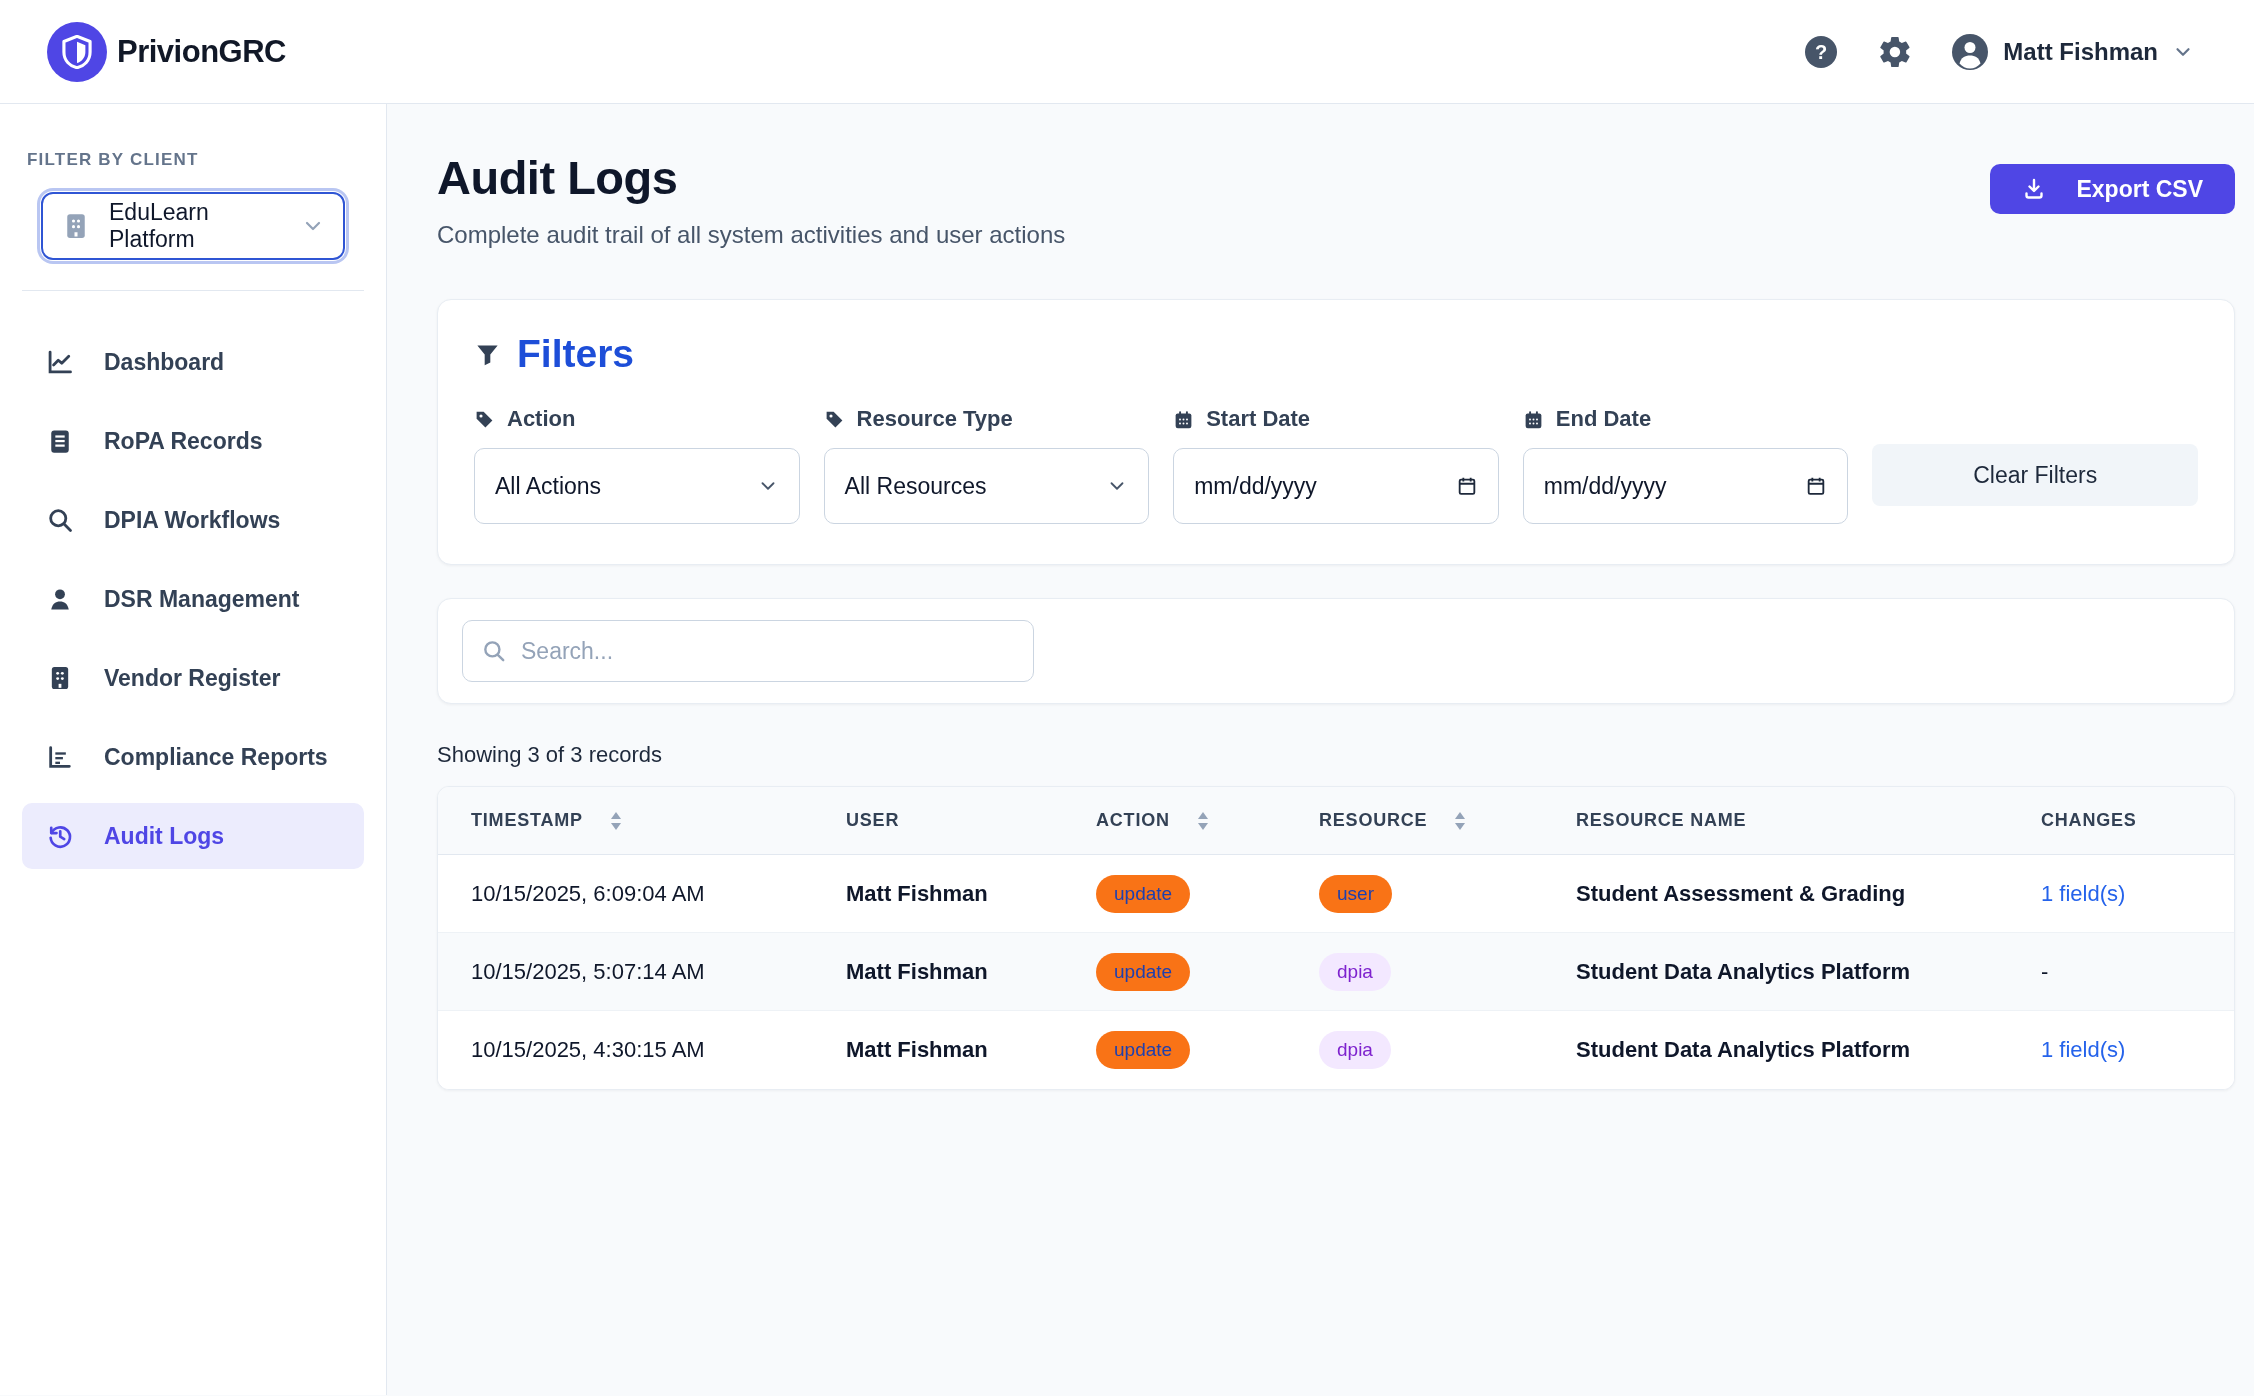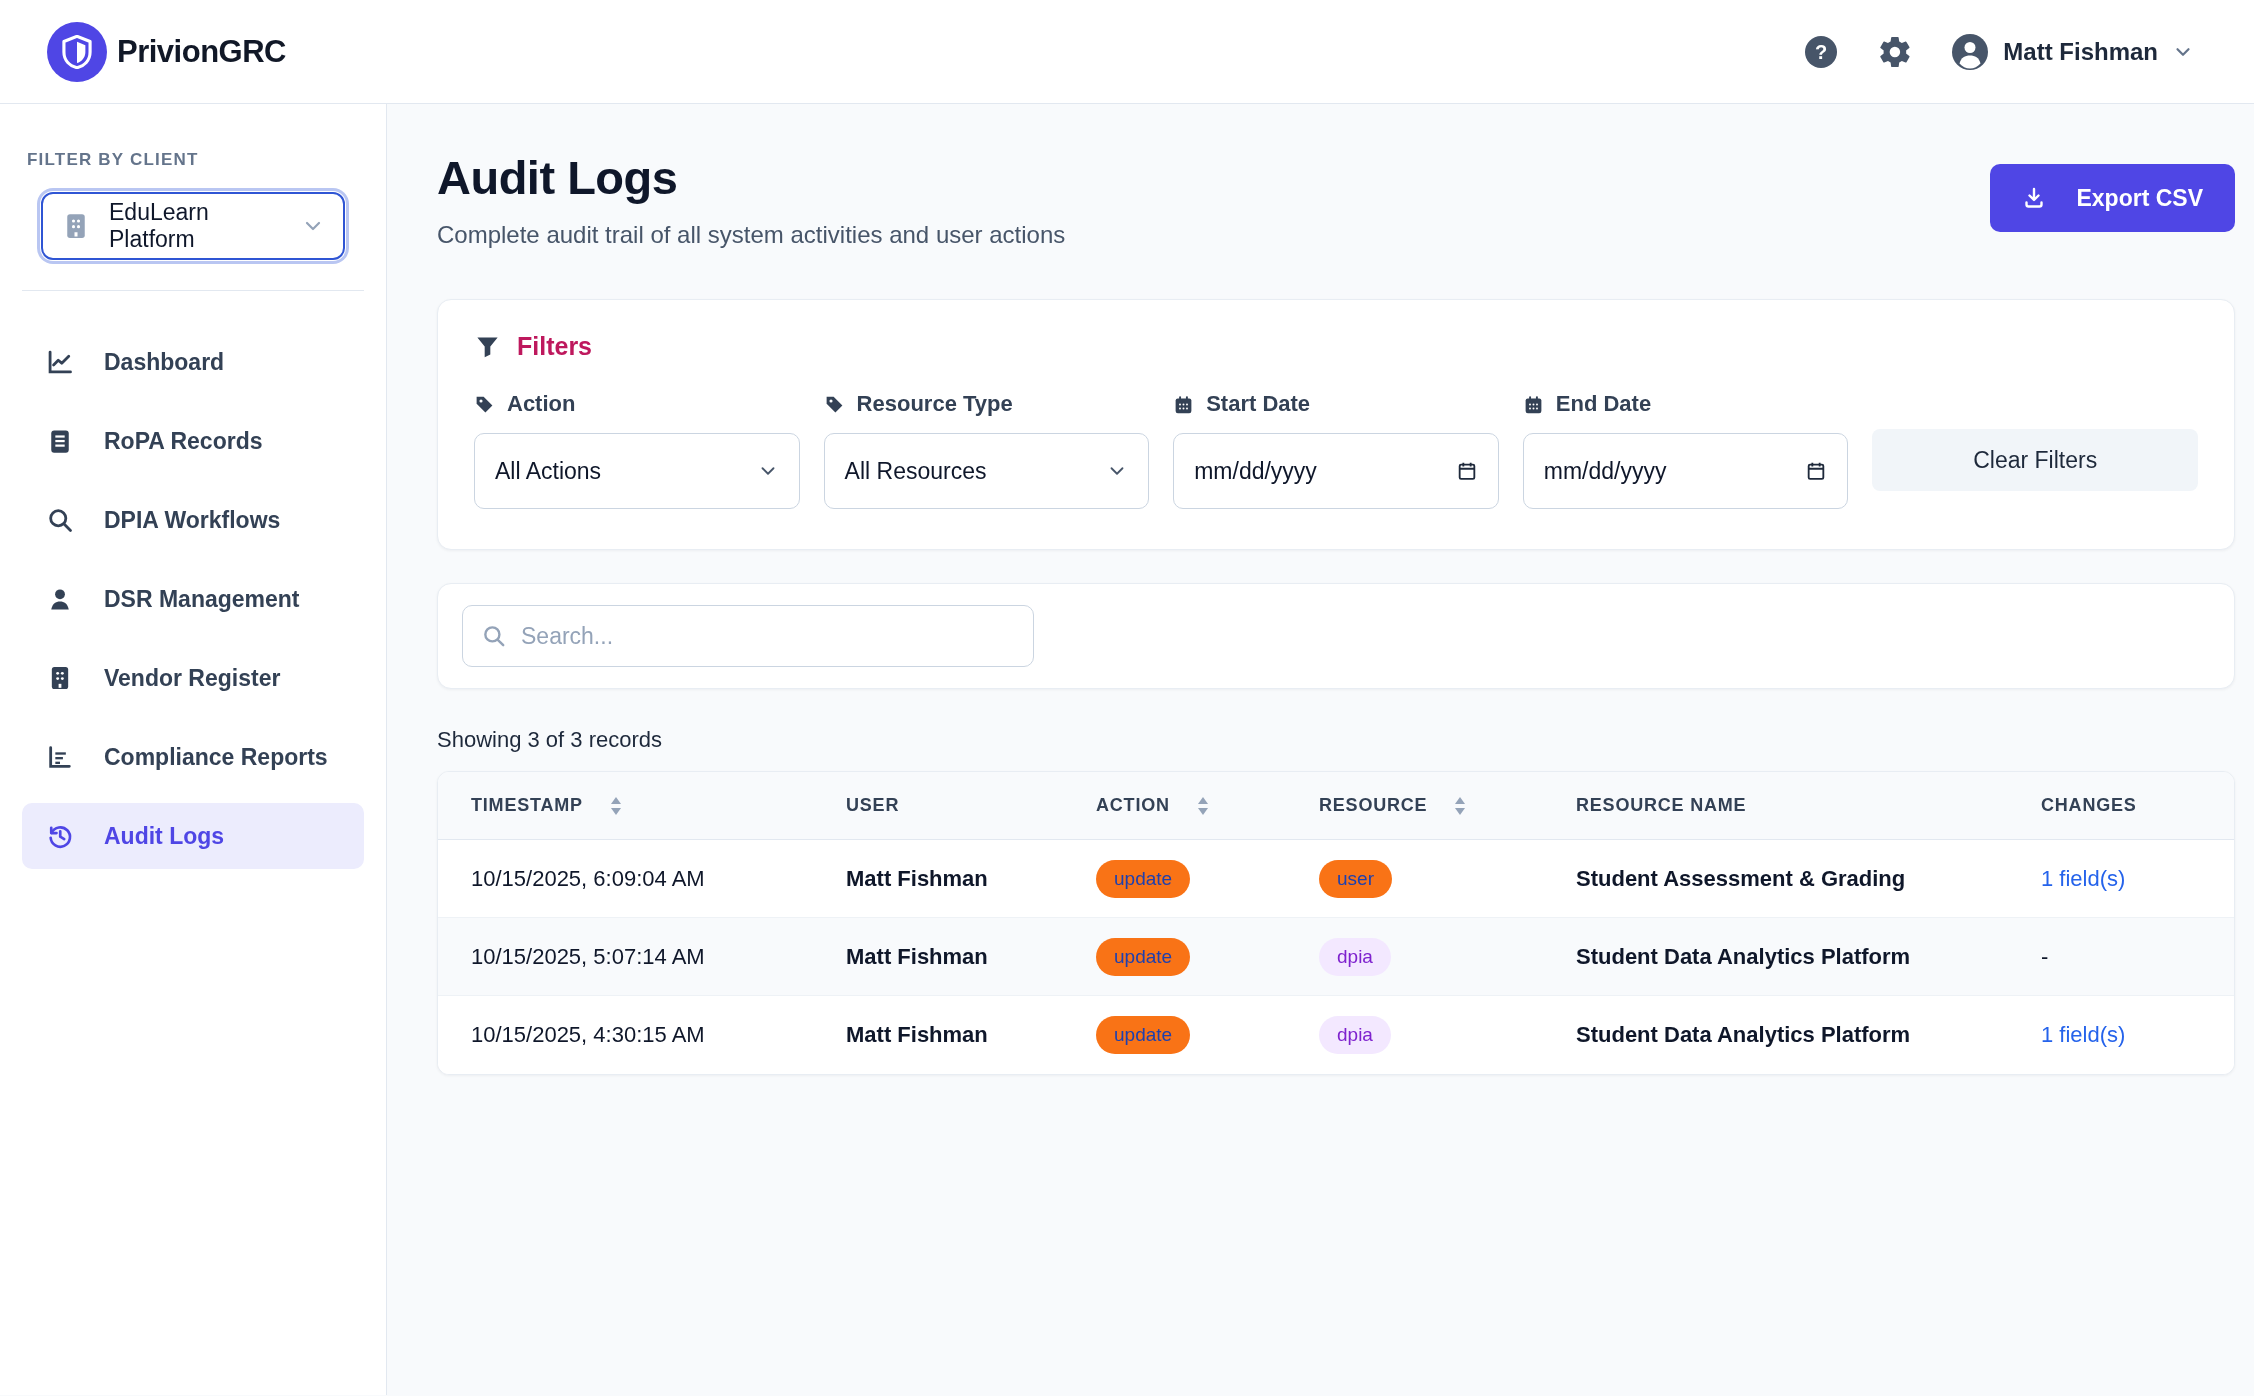--- a/index.html
+++ b/index.html
@@ -53,31 +53,31 @@
   .nav-item svg { flex-shrink:0; }
   .nav-item.active { background:#ececfd; }
   .nav-item.active .nav-label { color:#4f46e5; }
   .nav-item.active svg * { stroke:#4f46e5; }
   
   .main { flex:1; padding:46px 19px 0 50px; overflow:hidden; }
   .page-head { display:flex; align-items:flex-start; justify-content:space-between; }
   .page-title { font-size:47px; font-weight:800; color:#0f172a; letter-spacing:-0.5px; }
   .page-subtitle { font-size:24px; color:#475569; margin-top:16px; }
   .export-btn {
-    margin-top:14px; height:68px; background:#4f46e5; border:none; border-radius:10px;
+    margin-top:14px; height:50px; background:#4f46e5; border:none; border-radius:10px;
     color:#ffffff; font-size:23px; font-weight:600; font-family:"Liberation Sans",sans-serif;
     display:flex; align-items:center; gap:30px; padding:0 32px; cursor:pointer;
   }
   .card {
     background:#ffffff; border:1px solid #e8edf3; border-radius:14px;
     box-shadow:0 1px 3px rgba(15,23,42,0.05);
   }
   .filters-card { margin-top:50px; padding:32px 36px 40px 36px; }
   .filters-head { display:flex; align-items:center; gap:16px; margin-bottom:30px; }
-  .filters-title { font-size:25px; font-weight:700; color:#be185d; }
+  .filters-title { font-size:39px; font-weight:700; color:#1d4ed8; }
   .filters-row { display:grid; grid-template-columns:repeat(5, 1fr); gap:24px; }
   .field-label { display:flex; align-items:center; gap:12px; font-size:22px; font-weight:600; color:#334155; margin-bottom:16px; }
   .control {
     height:76px; border:1px solid #cbd5e1; border-radius:10px; background:#ffffff;
     display:flex; align-items:center; padding:0 20px; font-size:23px; color:#0f172a;
     cursor:pointer;
   }
   .control .grow { flex:1; }
   .clear-btn {
     height:62px; margin-top:38px; background:#f1f5f9; border:none; border-radius:8px;

